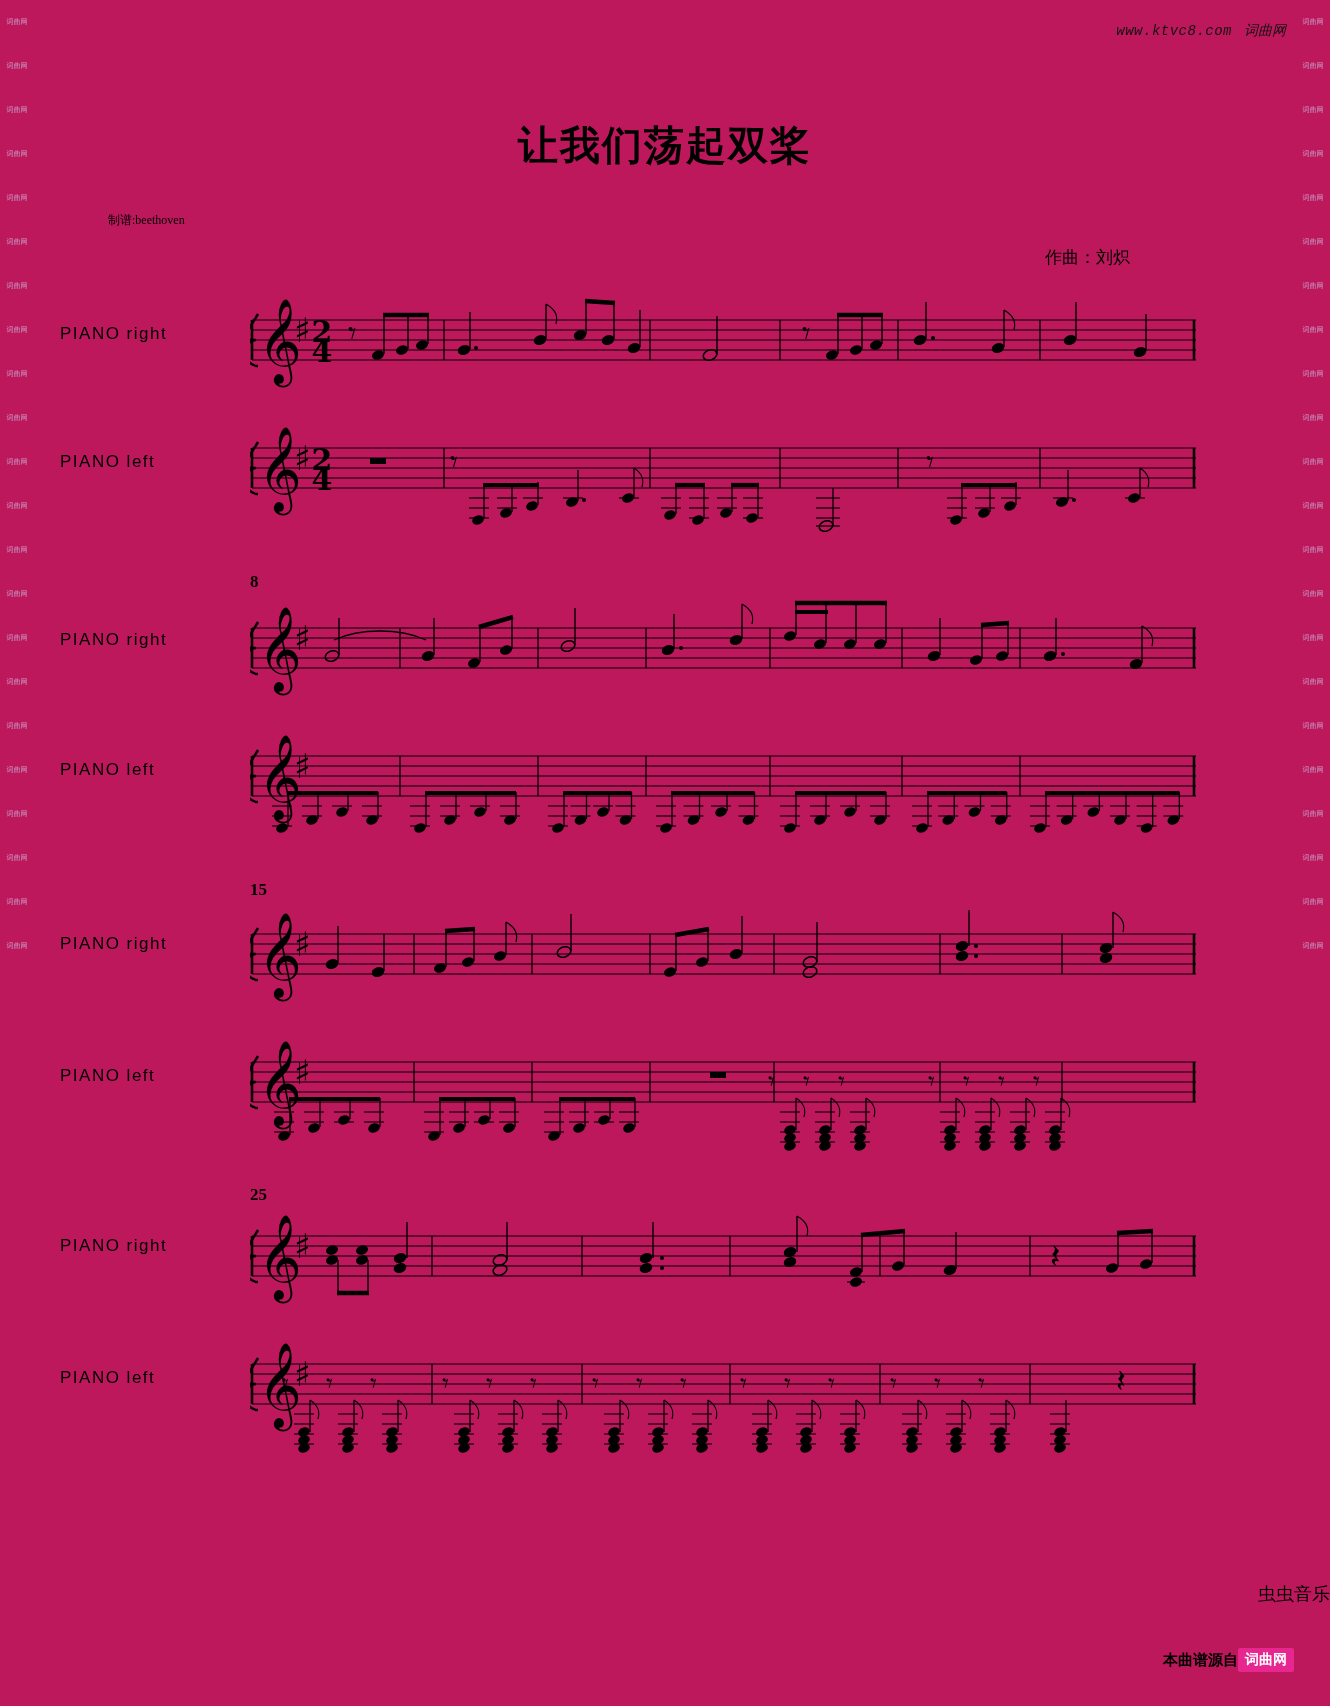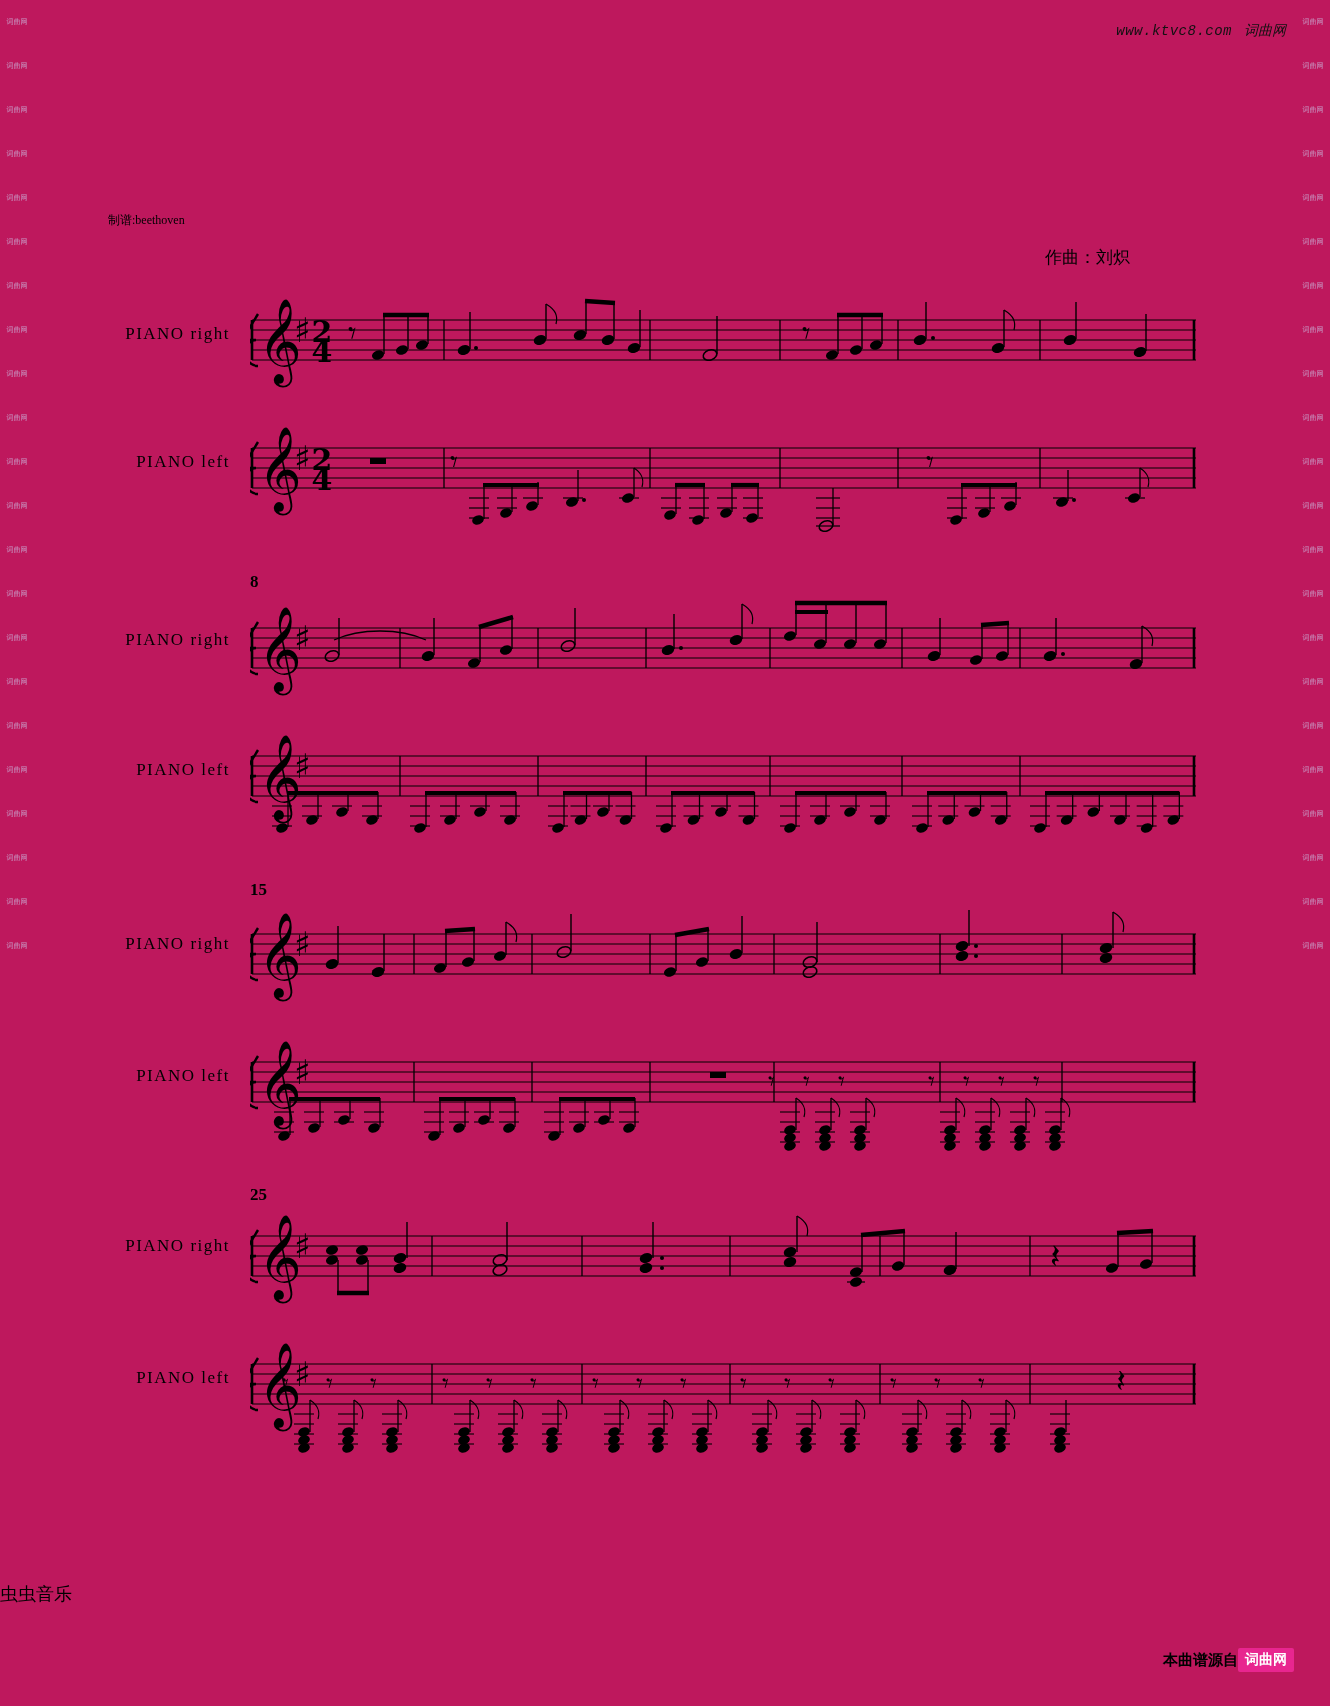--- a/index.html
+++ b/index.html
@@ -88,43 +88,42 @@
     position: absolute;
     top: 212px;
     right: 200px;
     font-size: 17px;
     font-family: "DejaVu Sans", sans-serif;
     color: #000;
     margin-top: 34px;
   }
   .syslabel {
     position: absolute;
-    font-family: Liberation Serif, serif;
+    font-family: Liberation Sans, sans-serif;
     font-size: 17px;
     letter-spacing: 1.5px;
     color: #000;
     white-space: nowrap;
-    text-align: right;
   }
   .measure-num {
     position: absolute;
     font-family: "Liberation Serif", serif;
     font-size: 17px;
     font-weight: 700;
     color: #000;
   }
   .staff-svg {
     position: absolute;
   }
   .footer-center {
     position: absolute;
     top: 1582px;
     left: 0;
     width: 1330px;
-    text-align: left;
+    text-align: right;
     font-size: 18px;
     font-family: Liberation Mono, monospace;
     color: #000;
   }
   .footer-right {
     position: absolute;
     top: 1648px;
     right: 36px;
     display: flex;
     align-items: center;
@@ -194,20 +193,21 @@
       <div class="wm-cell">词曲网</div>
       <div class="wm-cell">词曲网</div>
       <div class="wm-cell">词曲网</div>
       <div class="wm-cell">词曲网</div>
     </div>
 
   <div class="topbar">
     <span class="site">www.ktvc8.com</span><span class="cn">词曲网</span>
   </div>
 
+  <div class="title">让我们荡起双桨</div>
 
   <div class="credit-left">制谱:beethoven</div>
   <div class="credit-right">作曲：刘炽</div>
 
   <div class="syslabel" style="top:324px; left:60px; width:170px;">PIANO right</div>
   <div class="syslabel" style="top:452px; left:60px; width:170px;">PIANO left</div>
 
   <svg class="staff-svg" style="top:270px; left:250px;" width="950" height="280" viewBox="0 0 950 280" xmlns="http://www.w3.org/2000/svg">
     <g stroke="#000" stroke-width="1.1">
 

